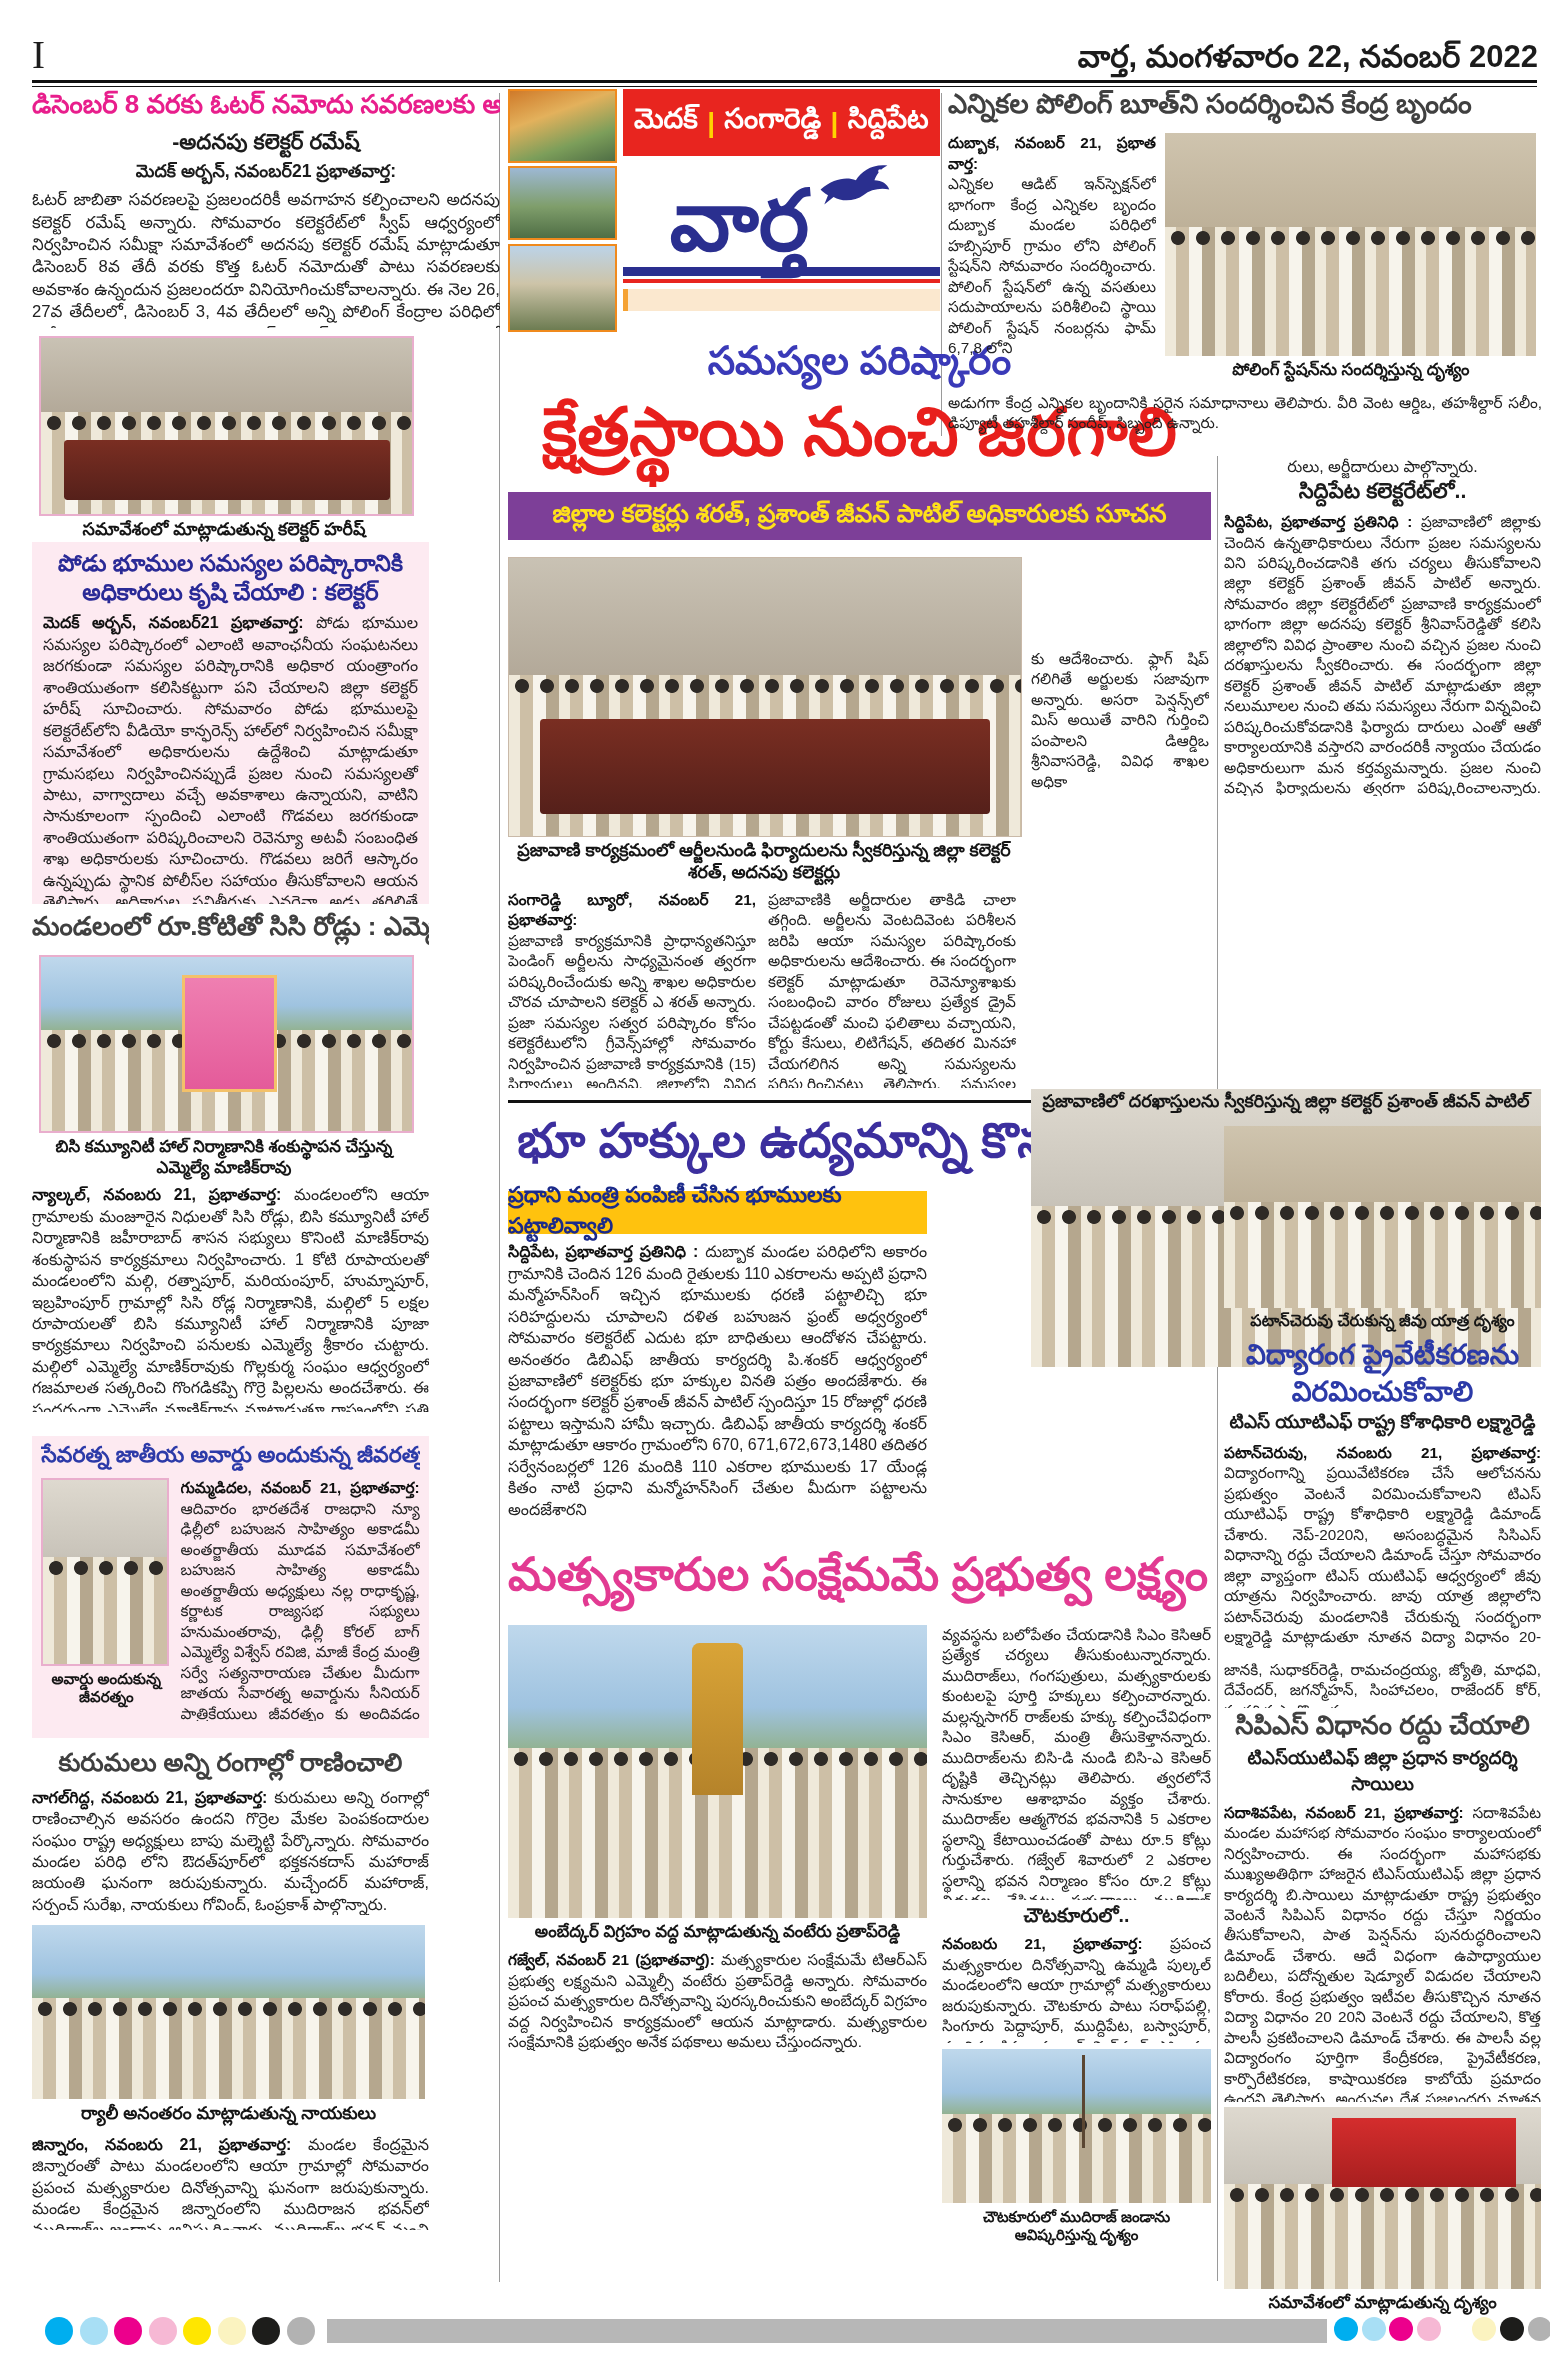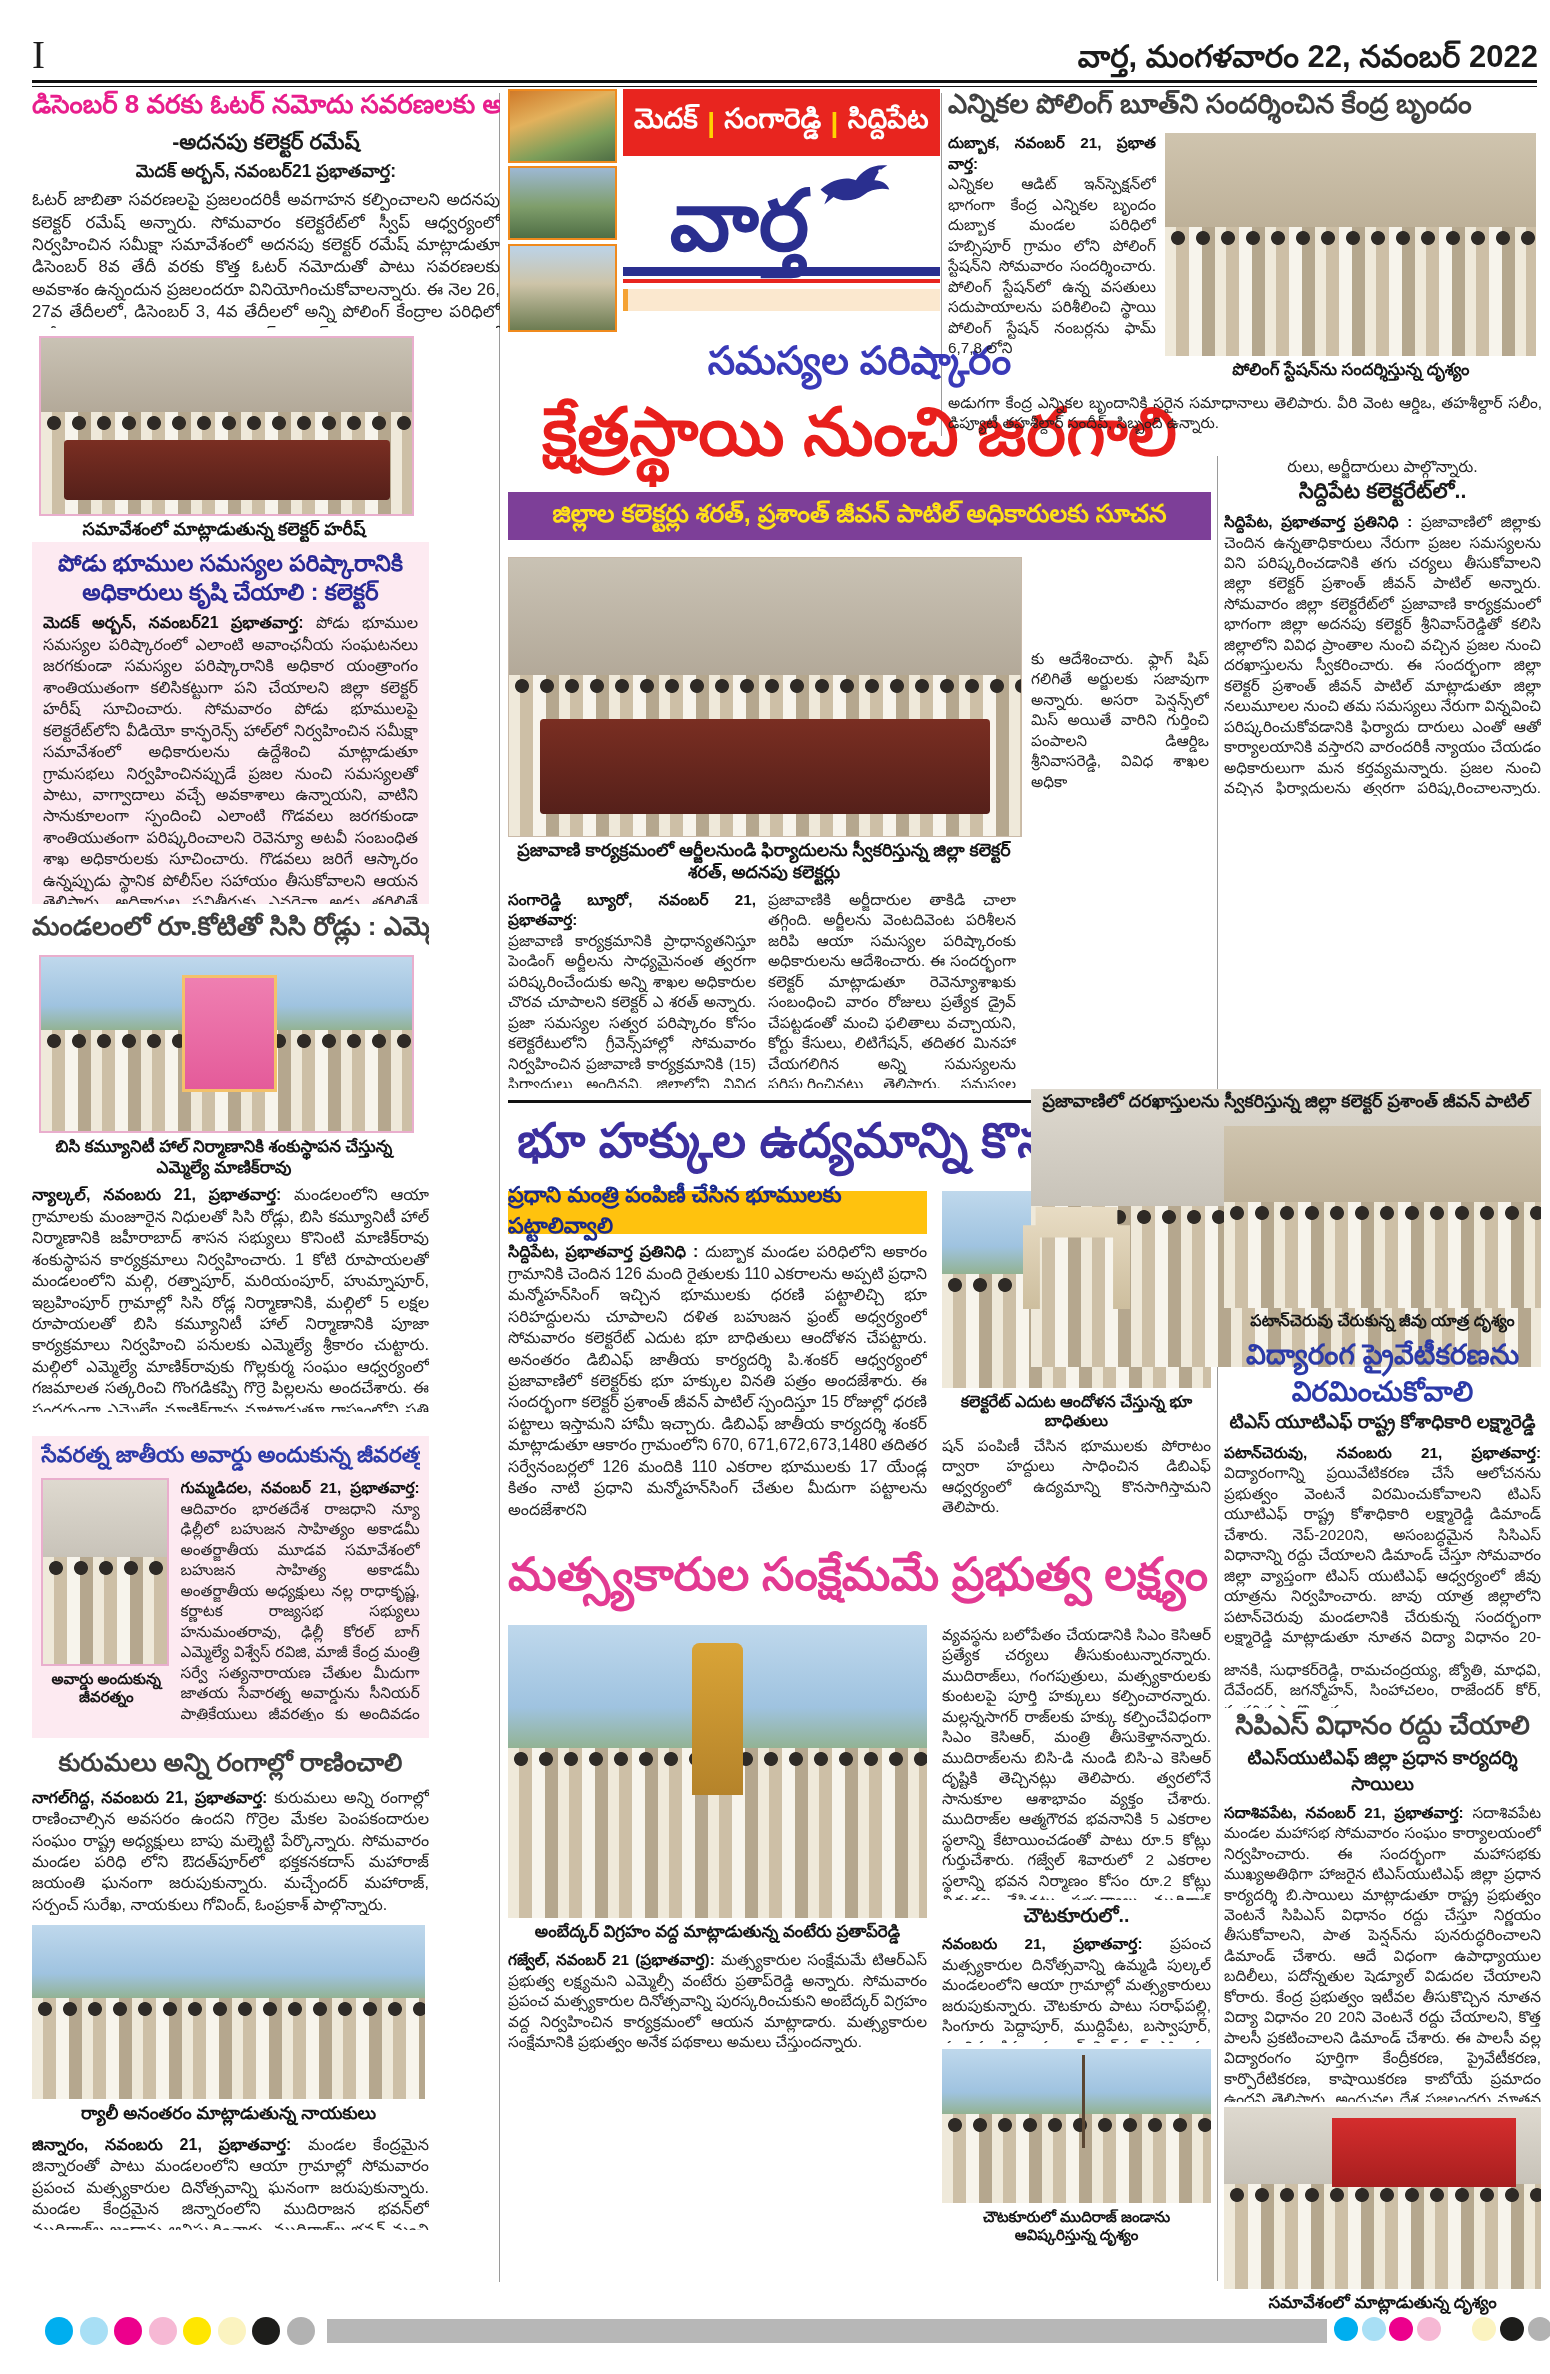--- a/index.html
+++ b/index.html
@@ -196,25 +196,20 @@
 
   <div class="abs" style="left:508px;top:1191px;width:419px;">
     <div class="yellowbar" style="height:43px;font-size:22px;">
       <span>ప్రధాని మంత్రి పంపిణీ చేసిన భూములకు పట్టాలివ్వాలి</span>
     </div>
     <p class="body-txt jst clip" style="height:293px;margin:7.4px 0 0 0;font-size:16px;">
       <span class="dateline">సిద్దిపేట, ప్రభాతవార్త ప్రతినిధి :</span>
       <span>దుబ్బాక మండల పరిధిలోని అకారం గ్రామానికి చెందిన 126 మంది రైతులకు 110 ఎకరాలను అప్పటి ప్రధాని మన్మోహన్‌సింగ్ ఇచ్చిన భూములకు ధరణి పట్టాలిచ్చి భూ సరిహద్దులను చూపాలని దళిత బహుజన ఫ్రంట్ అధ్వర్యంలో సోమవారం కలెక్టరేట్ ఎదుట భూ బాధితులు ఆందోళన చేపట్టారు. అనంతరం డిబిఎఫ్ జాతీయ కార్యదర్శి పి.శంకర్ ఆధ్వర్యంలో ప్రజావాణిలో కలెక్టర్‌కు భూ హక్కుల వినతి పత్రం అందజేశారు. ఈ సందర్భంగా కలెక్టర్ ప్రశాంత్ జీవన్ పాటిల్ స్పందిస్తూ 15 రోజుల్లో ధరణి పట్టాలు ఇస్తామని హామీ ఇచ్చారు. డిబిఎఫ్ జాతీయ కార్యదర్శి శంకర్ మాట్లాడుతూ ఆకారం గ్రామంలోని 670, 671,672,673,1480 తదితర సర్వేనంబర్లలో 126 మందికి 110 ఎకరాల భూములకు 17 యేండ్ల కితం నాటి ప్రధాని మన్మోహన్‌సింగ్ చేతుల మీదుగా పట్టాలను అందజేశారని</span>
     </p>
   </div>
-  <div class="abs" style="left:942px;top:1191px;width:269px;">
-    <div class="ph outdoor gate" style="width:269px;height:197px;"></div>
-    <div class="caption ctr" style="width:269px;font-size:16px;margin-top:3.7px;line-height:1.2;">కలెక్టరేట్ ఎదుట ఆందోళన చేస్తున్న భూ బాధితులు</div>
-    <p class="body-txt jst clip" style="height:85px;margin:5.6px 0 0 0;font-size:15.3px;">షన్ పంపిణీ చేసిన భూములకు పోరాటం ద్వారా హద్దులు సాధించిన డిబిఎఫ్ ఆధ్వర్యంలో ఉద్యమాన్ని కొనసాగిస్తామని తెలిపారు.</p>
-  </div>
 
   <div class="abs ctr b hl-pink nowrap" style="left:508px;top:1547px;width:703px;font-size:46px;font-weight:900;">మత్స్యకారుల సంక్షేమమే ప్రభుత్వ లక్ష్యం : వంటేరు</div>
 
   <div class="abs" style="left:508px;top:1625px;width:419px;">
     <div class="ph outdoor statue" style="width:419px;height:293px;"></div>
     <div class="caption ctr" style="width:419px;font-size:16.7px;margin-top:3.7px;">అంబేద్కర్ విగ్రహం వద్ద మాట్లాడుతున్న వంటేరు ప్రతాప్‌రెడ్డి</div>
     <p class="body-txt jst clip" style="height:278px;margin:5.6px 0 0 0;font-size:15.3px;">
       <span class="dateline">గజ్వేల్, నవంబర్ 21 (ప్రభాతవార్త):</span>
       <span>మత్స్యకారుల సంక్షేమమే టిఆర్‌ఎస్ ప్రభుత్వ లక్ష్యమని ఎమ్మెల్సీ వంటేరు ప్రతాప్‌రెడ్డి అన్నారు. సోమవారం ప్రపంచ మత్స్యకారుల దినోత్సవాన్ని పురస్కరించుకుని అంబేద్కర్ విగ్రహం వద్ద నిర్వహించిన కార్యక్రమంలో ఆయన మాట్లాడారు. మత్స్యకారుల సంక్షేమానికి ప్రభుత్వం అనేక పథకాలు అమలు చేస్తుందన్నారు.</span>
     </p>

